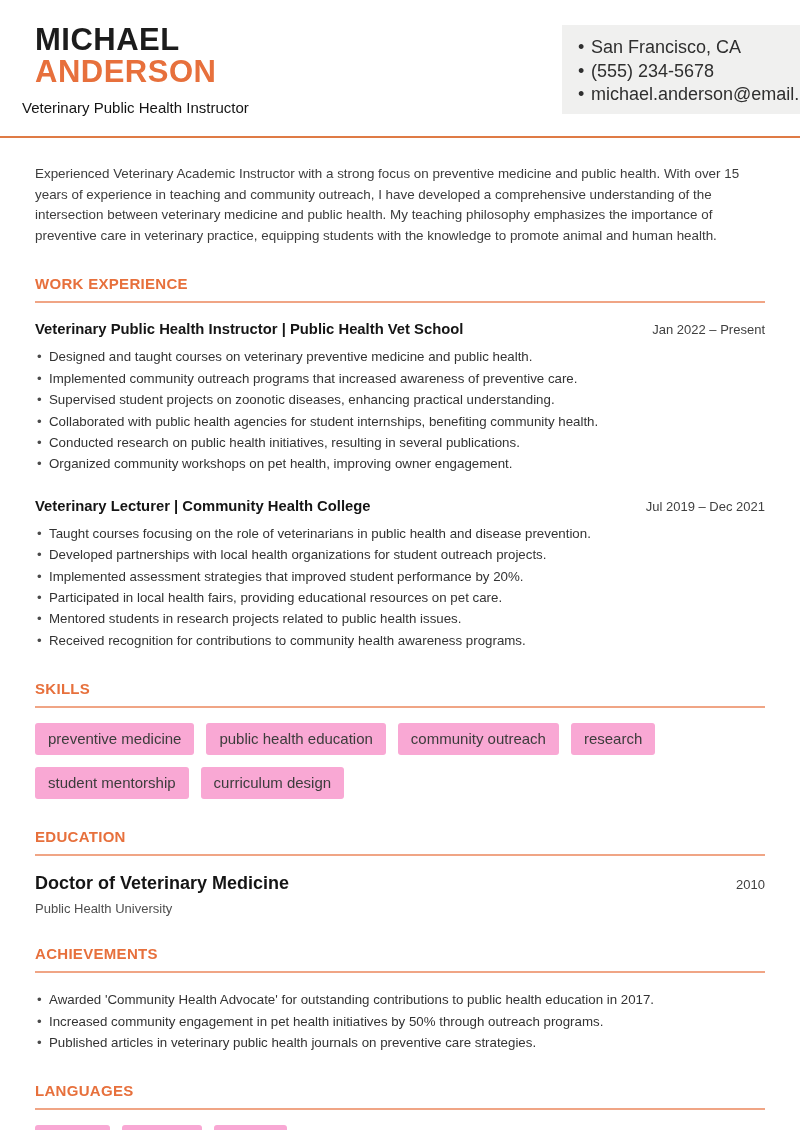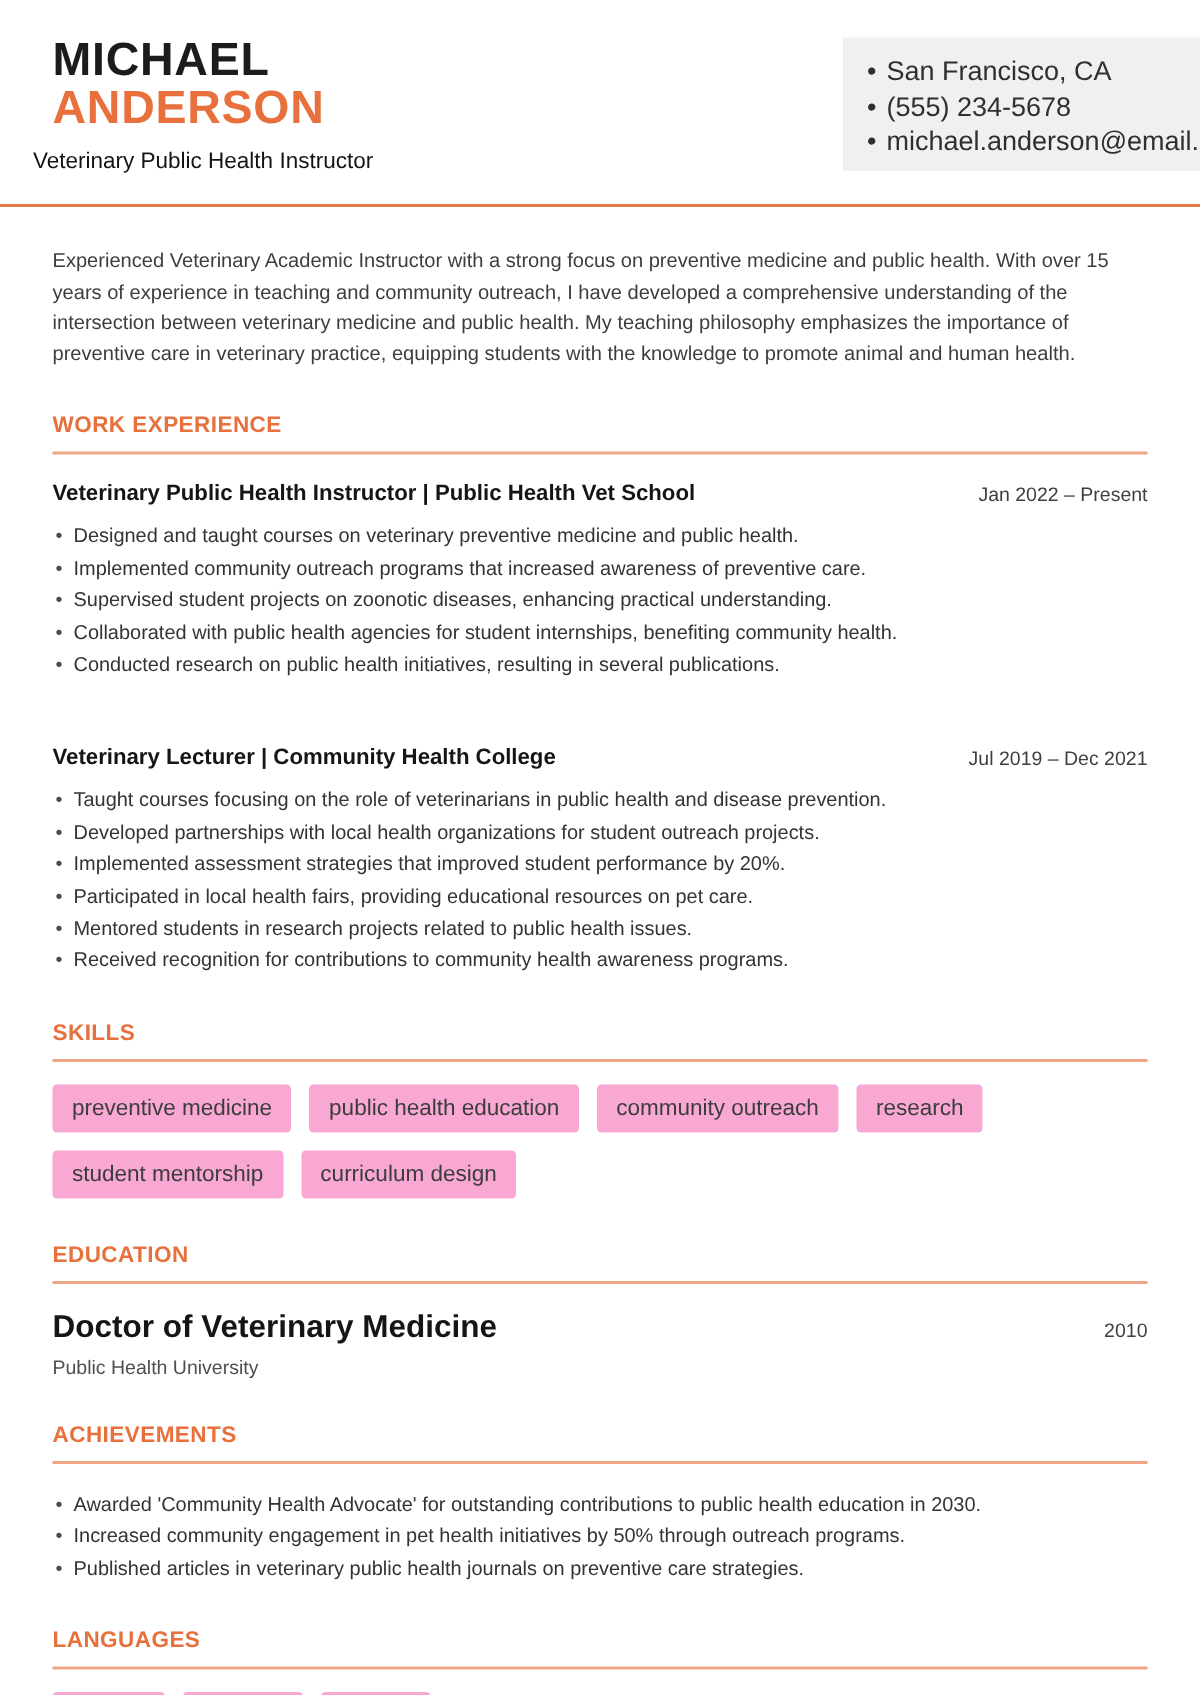--- a/index.html
+++ b/index.html
@@ -64,21 +64,21 @@
   .sec-head {
     font-size:15px; font-weight:700;
     letter-spacing:0.3px;
     color:#e7703c;
     padding-bottom:9px;
     border-bottom:2px solid #f0a585;
   }
 
   
   .job { margin-top:18px; }
-  .job + .job { margin-top:44px; }
+  .job + .job { margin-top:23px; }
   .job-head {
     display:flex; justify-content:space-between; align-items:flex-end;
   }
   .job-title {
     font-size:14.8px; font-weight:700; color:#151515;
   }
   .job-dates {
     font-size:13px; color:#3f3f3f; white-space:nowrap;
   }
   ul.bullets { list-style:none; margin-top:9px; }
@@ -102,21 +102,21 @@
     font-size:15px;
     line-height:1;
     padding:8px 13px 9px 13px;
     border-radius:3px;
     white-space:nowrap;
   }
 
   
   .edu-entry { margin-top:17px; }
   .edu-head { display:flex; justify-content:space-between; align-items:baseline; }
-  .edu-degree { font-size:21px; font-weight:700; color:#151515; }
+  .edu-degree { font-size:18px; font-weight:700; color:#151515; }
   .edu-year { font-size:13px; color:#3f3f3f; }
   .edu-school { margin-top:7px; font-size:13px; color:#4f4f4f; }
 </style>
 </head>
 <body>
 
 <div class="page">
 
   <div class="header">
     <div class="names">
@@ -147,20 +147,21 @@
         <div class="job-head">
           <div class="job-title">Veterinary Public Health Instructor | Public Health Vet School</div>
           <div class="job-dates">Jan 2022 – Present</div>
         </div>
         <ul class="bullets">
           <li>Designed and taught courses on veterinary preventive medicine and public health.</li>
           <li>Implemented community outreach programs that increased awareness of preventive care.</li>
           <li>Supervised student projects on zoonotic diseases, enhancing practical understanding.</li>
           <li>Collaborated with public health agencies for student internships, benefiting community health.</li>
           <li>Conducted research on public health initiatives, resulting in several publications.</li>
+          <li>Organized community workshops on pet health, improving owner engagement.</li>
         </ul>
       </div>
 
       <div class="job">
         <div class="job-head">
           <div class="job-title">Veterinary Lecturer | Community Health College</div>
           <div class="job-dates">Jul 2019 – Dec 2021</div>
         </div>
         <ul class="bullets">
           <li>Taught courses focusing on the role of veterinarians in public health and disease prevention.</li>
@@ -192,21 +193,21 @@
           <div class="edu-degree">Doctor of Veterinary Medicine</div>
           <div class="edu-year">2010</div>
         </div>
         <div class="edu-school">Public Health University</div>
       </div>
     </div>
 
     <div class="section">
       <div class="sec-head">ACHIEVEMENTS</div>
       <ul class="bullets" style="margin-top:16px;">
-        <li>Awarded 'Community Health Advocate' for outstanding contributions to public health education in 2030.</li>
+        <li>Awarded 'Community Health Advocate' for outstanding contributions to public health education in 2017.</li>
         <li>Increased community engagement in pet health initiatives by 50% through outreach programs.</li>
         <li>Published articles in veterinary public health journals on preventive care strategies.</li>
       </ul>
     </div>
 
     <div class="section">
       <div class="sec-head">LANGUAGES</div>
       <div class="tags">
         <span class="tag">English</span>
         <span class="tag">Spanish</span>

